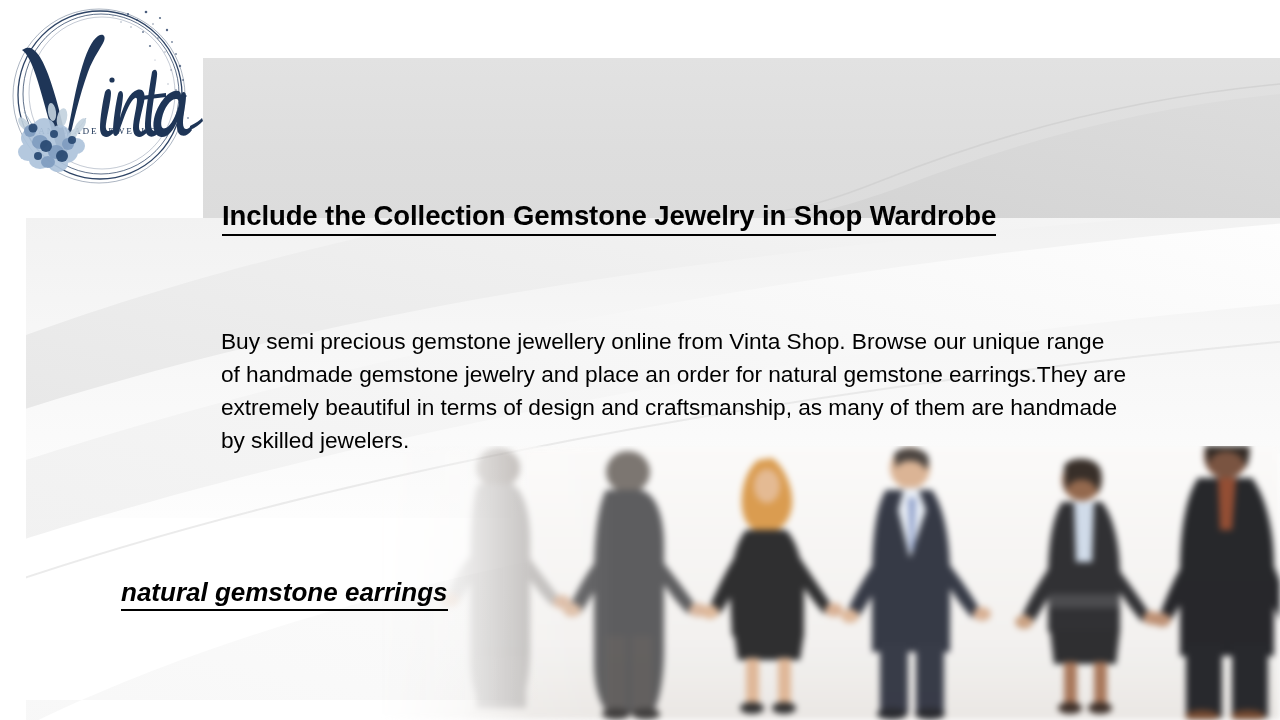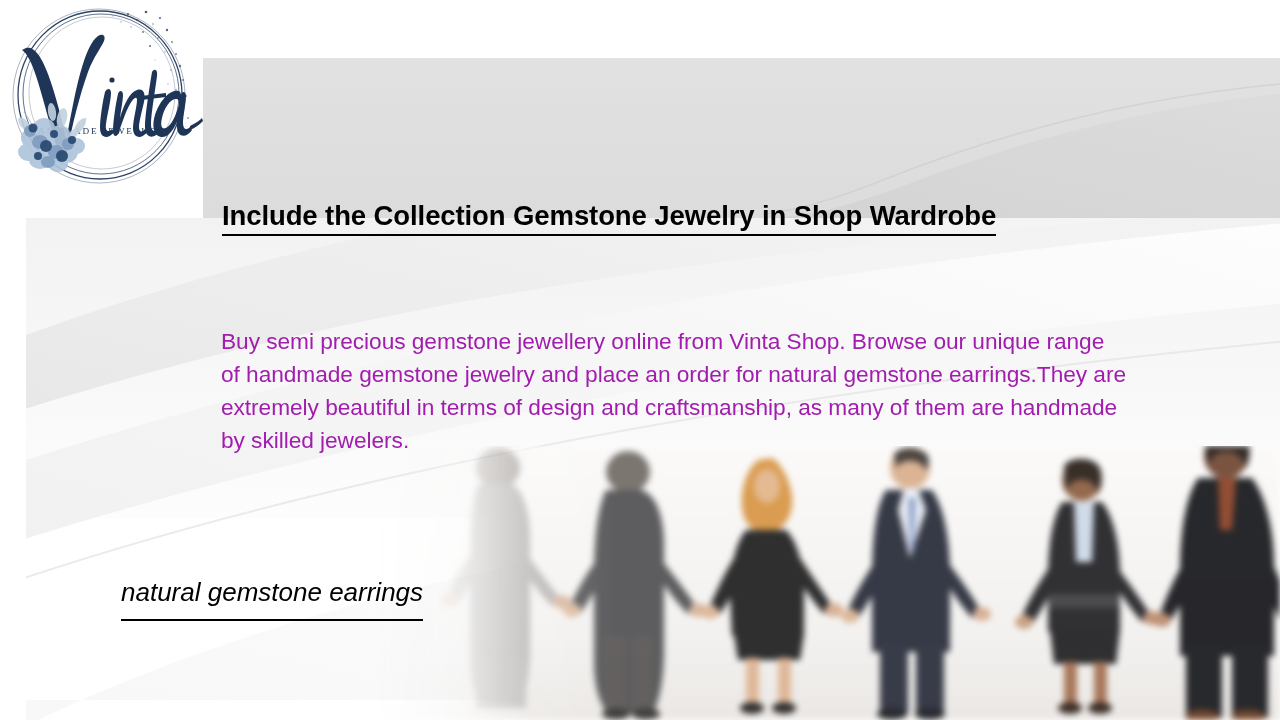--- a/index.html
+++ b/index.html
@@ -124,38 +124,38 @@
 
   .body-copy {
     position: absolute;
     left: 221px;
     top: 325px;
     width: 905px;
     z-index: 8;
     font-family: "Liberation Sans", sans-serif;
     font-size: 22.7px;
     font-weight: normal;
-    color: #a21caf;
+    color: #000000;
     line-height: 33px;
     letter-spacing: -0.05px;
   }
 
   .anchor-link {
     position: absolute;
     left: 121px;
     top: 578px;
     z-index: 8;
     font-family: "Liberation Sans", sans-serif;
     font-size: 26px;
-    font-weight: normal;
+    font-weight: bold;
     font-style: italic;
     color: #000000;
     white-space: nowrap;
     border-bottom: 2.5px solid #000000;
-    padding-bottom: 12px;
+    padding-bottom: 2px;
     line-height: 1.1;
   }
 </style>
 </head>
 <body>
 
 <div class="slide">
 
   <div class="bg-base"></div>
 

